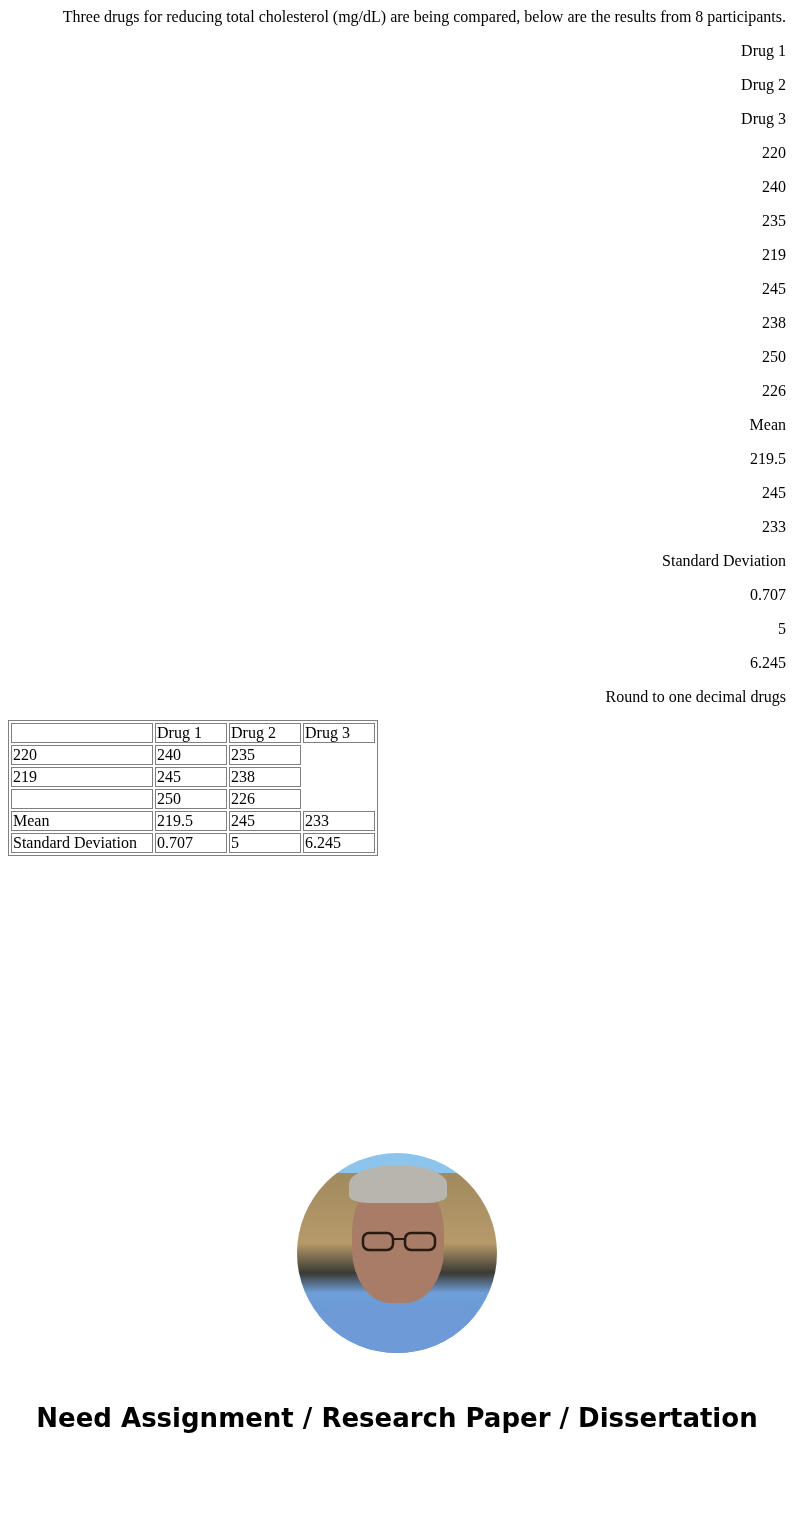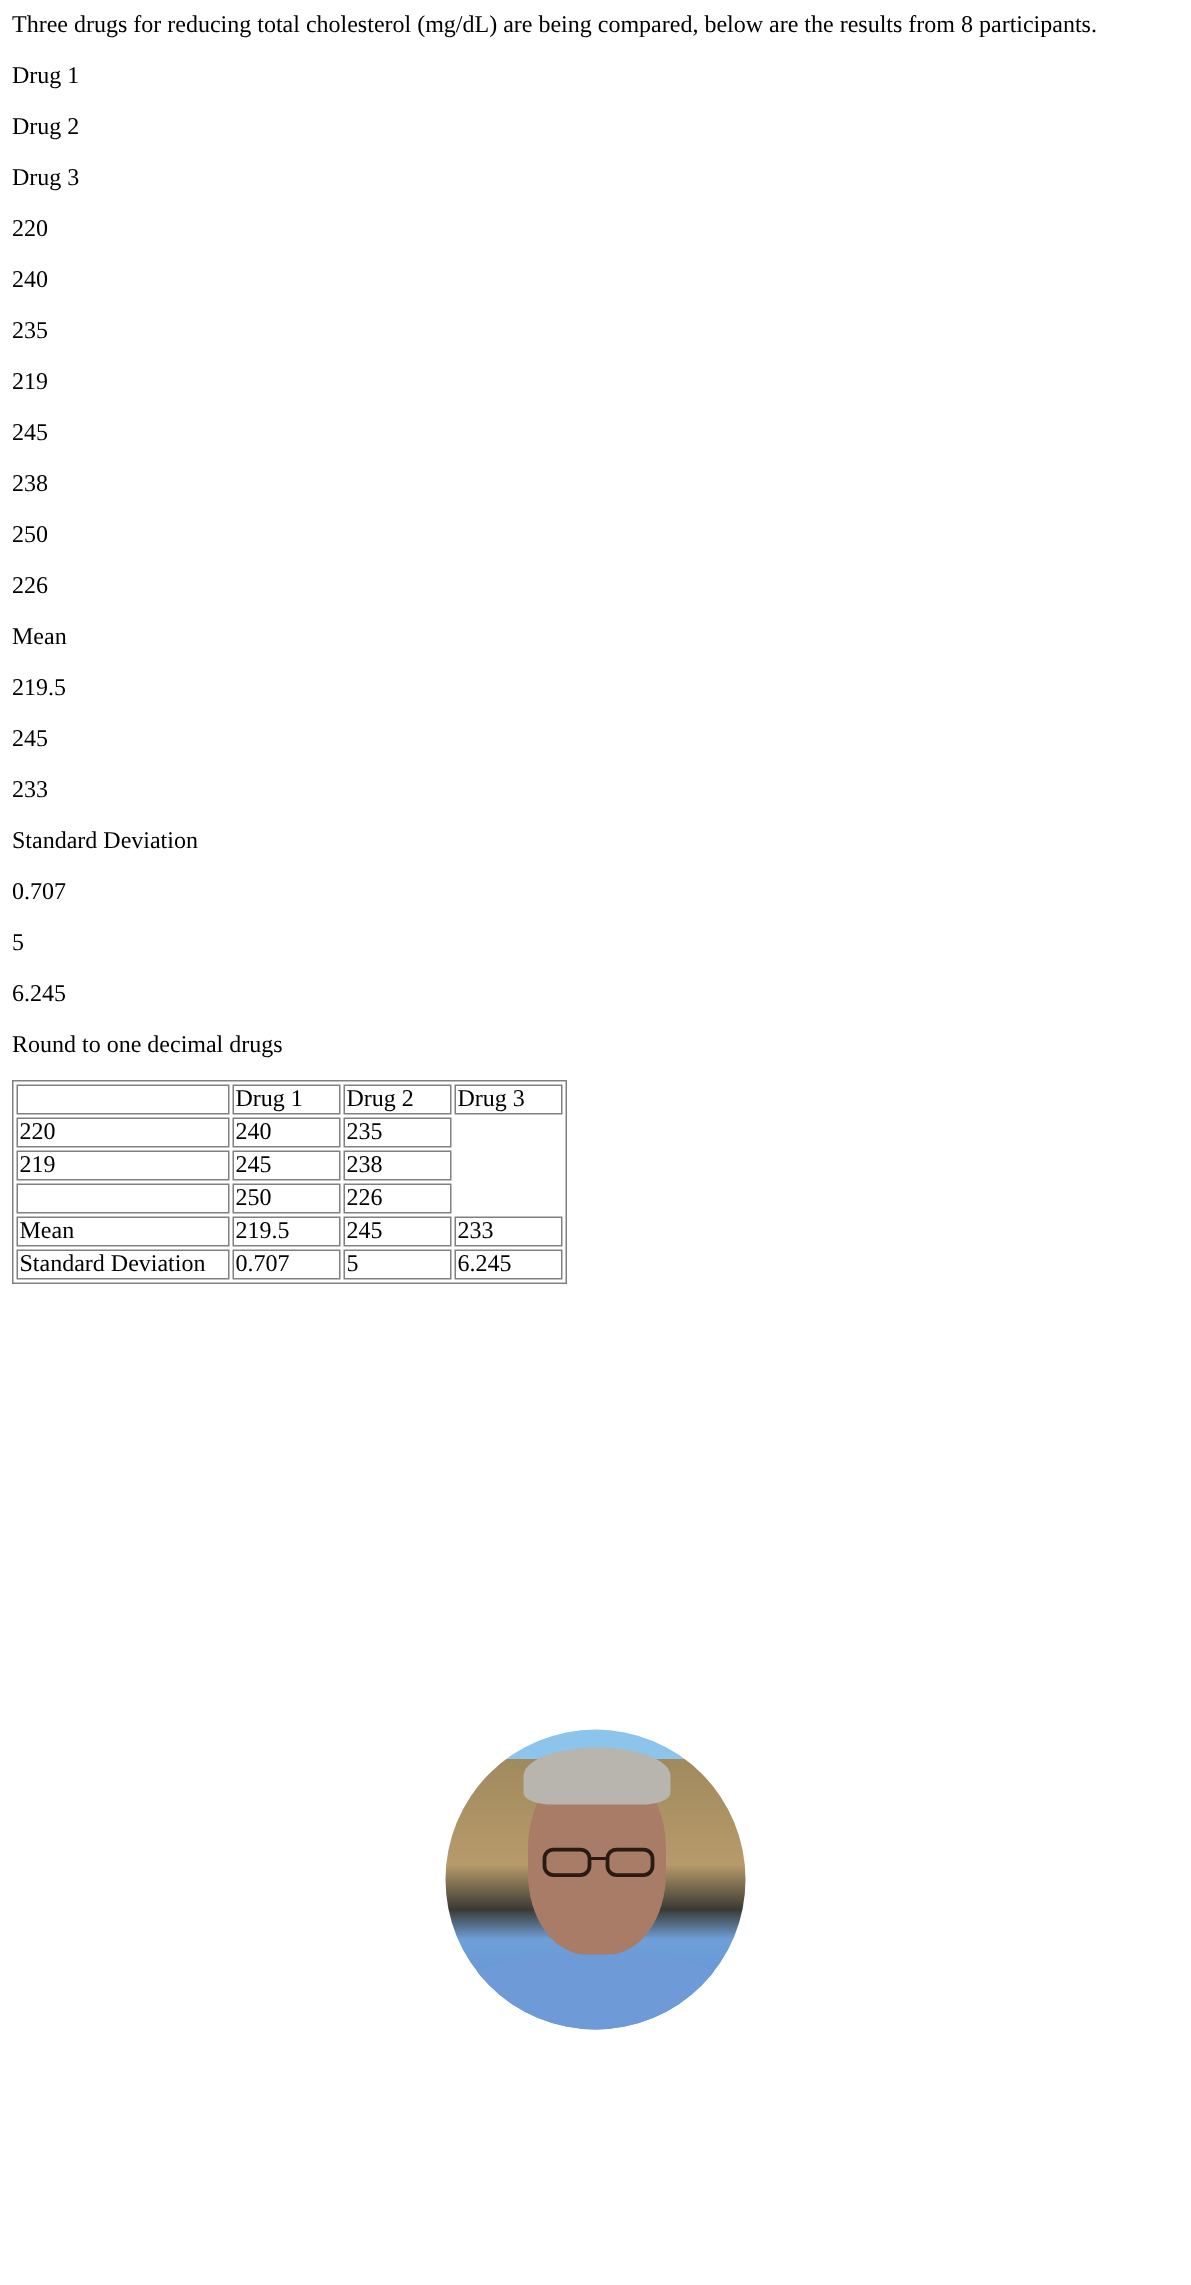--- a/index.html
+++ b/index.html
@@ -6,21 +6,21 @@
     body {
       width: 794px;
       height: 1523px;
       position: relative;
       font-family: "Liberation Serif", serif;
       font-size: 16px;
       color: #000;
       overflow: hidden;
     }
     .content { padding: 8px 8px 0 8px; }
-    p { margin: 0 0 16px 0; line-height: 18px; }
+    p { margin: 0 0 16px 0; line-height: 18px; text-align: right; }
     table.data {
       border: 1px solid #808080;
       border-collapse: separate;
       border-spacing: 2px;
       margin-top: -2px;
     }
     table.data td {
       border: 1px solid #808080;
       padding: 0 1px;
       height: 18px;
@@ -153,13 +153,14 @@
   <div class="face"></div>
   <div class="hair"></div>
   <svg class="glasses" viewBox="0 0 76 22">
     <rect x="2" y="2" width="30" height="17" rx="6" fill="none" stroke="#2a1a14" stroke-width="2.5"></rect>
     <rect x="44" y="2" width="30" height="17" rx="6" fill="none" stroke="#2a1a14" stroke-width="2.5"></rect>
     <line x1="32" y1="8" x2="44" y2="8" stroke="#2a1a14" stroke-width="2"></line>
   </svg>
 </div>
 
 <div class="footer">
+  <div>Need Assignment / Research Paper / Dissertation</div>
 </div>
 
 </body></html>

